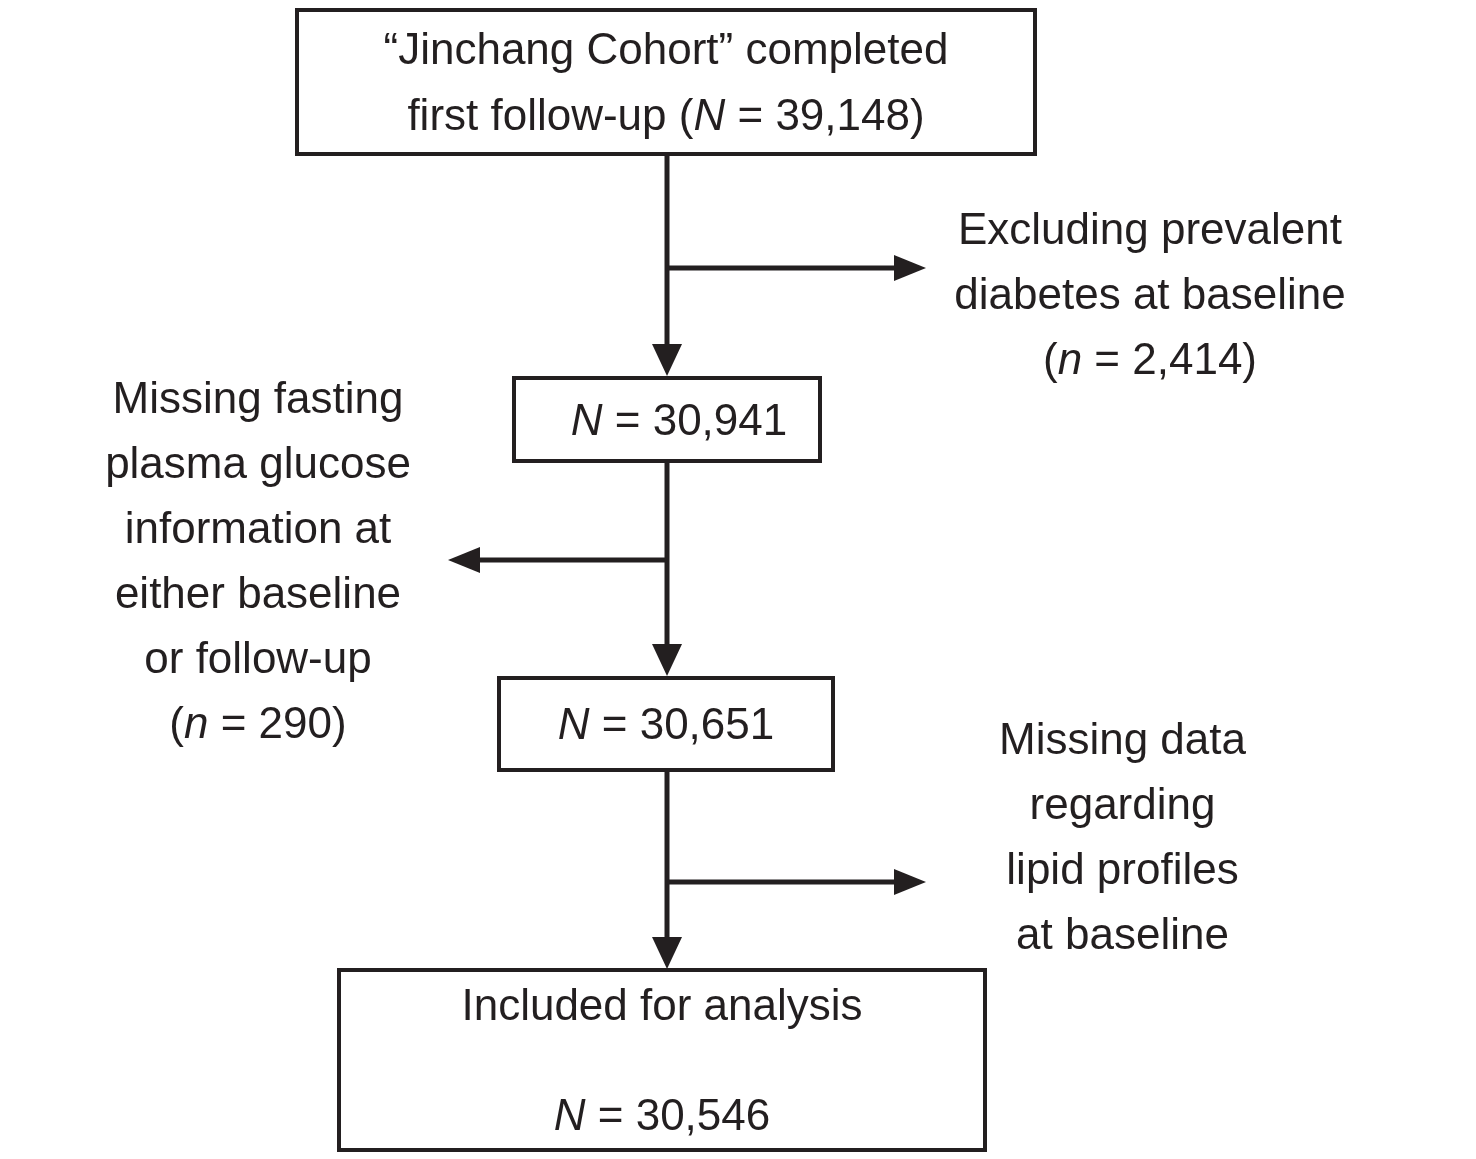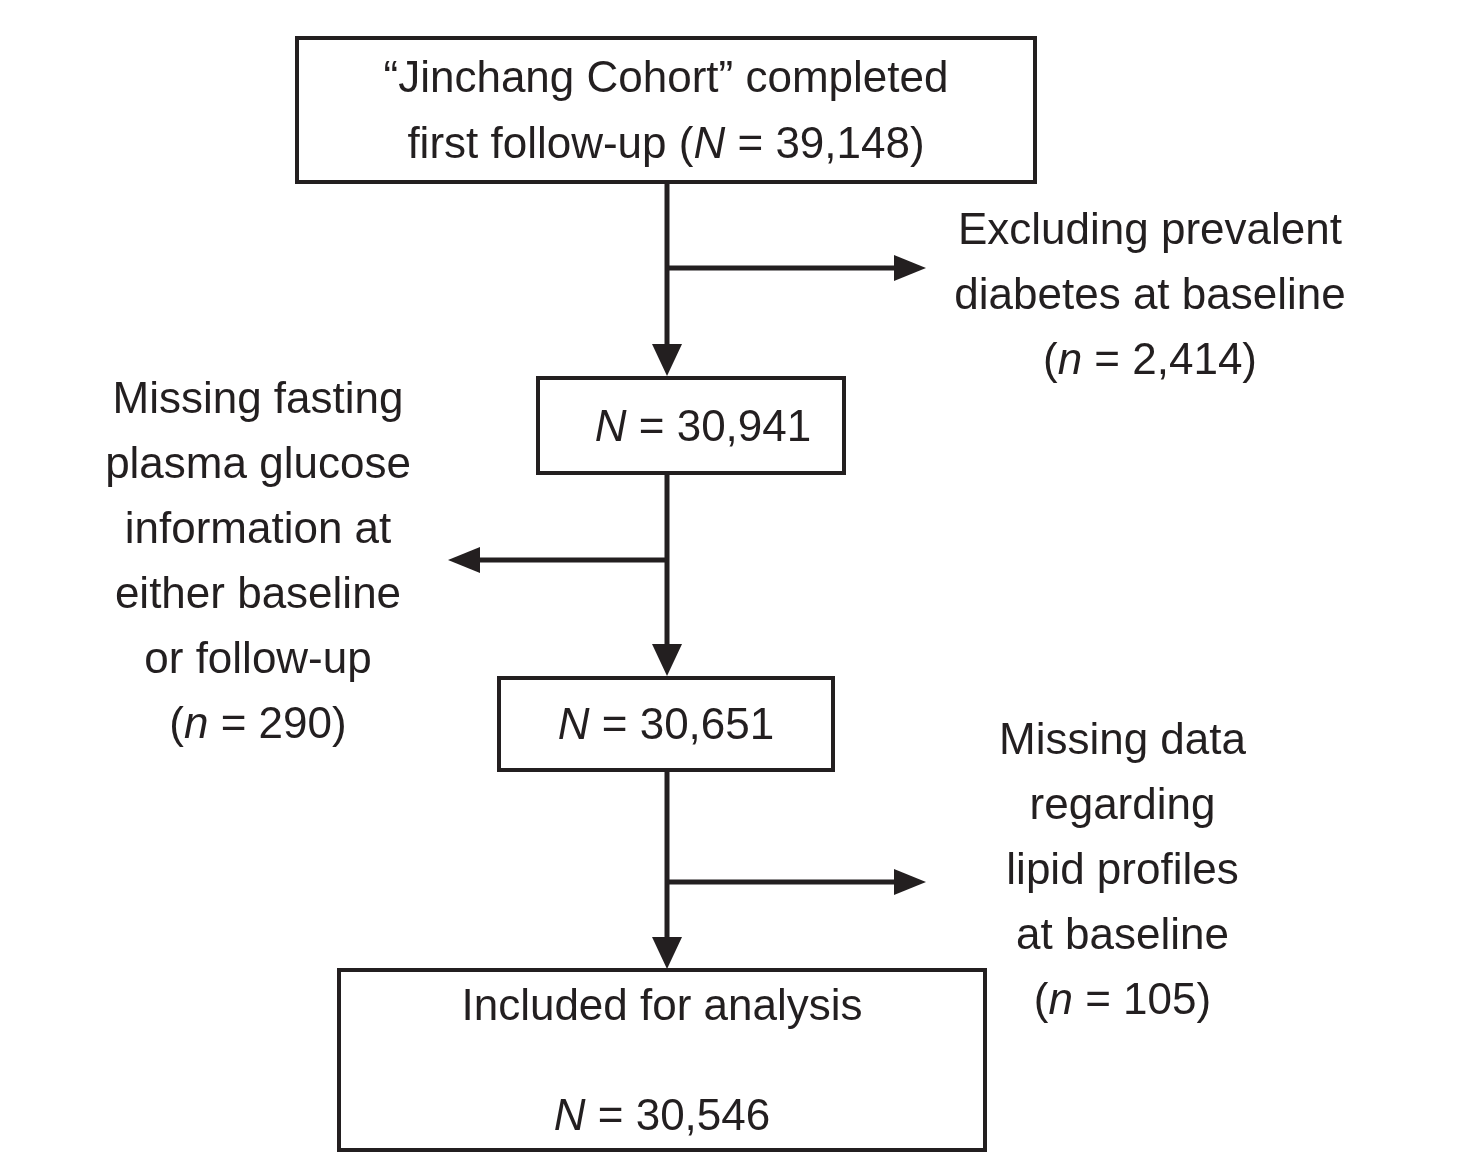--- a/index.html
+++ b/index.html
@@ -89,26 +89,26 @@
       <path class="shaft" d="M667 772 V940"></path>
       <path class="head" d="M667 969 L652 937 L682 937 Z"></path>
     </g>
 
     <g>
       <path class="shaft" d="M667 882 H896"></path>
       <path class="head" d="M926 882 L894 869 L894 895 Z"></path>
     </g>
   </svg>
 
-  <div class="box" style="left:295px; top:8px; width:742px; height:148px;margin-top:28px;">
+  <div class="box" style="left:295px; top:8px; width:742px; height:148px;">
     <div class="tline"><span>“Jinchang Cohort” completed</span><span class="var"></span><span></span></div>
     <div class="tline"><span>first follow-up (</span><span class="var">N</span><span> = 39,148)</span></div>
   </div>
 
-  <div class="box" style="left:536px; top:376px; width:310px; height:99px;padding-left:24px;">
+  <div class="box" style="left:512px; top:376px; width:310px; height:87px;padding-left:24px;">
     <div class="tline"><span></span><span class="var">N</span><span> = 30,941</span></div>
   </div>
 
   <div class="box" style="left:497px; top:676px; width:338px; height:96px;">
     <div class="tline"><span></span><span class="var">N</span><span> = 30,651</span></div>
   </div>
 
   <div class="box" style="left:337px; top:968px; width:650px; height:184px;justify-content:space-between;">
     <div class="tline"><span>Included for analysis</span><span class="var"></span><span></span></div>
     <div class="tline"><span></span><span class="var">N</span><span> = 30,546</span></div>
@@ -127,16 +127,15 @@
     <div class="tline"><span>either baseline</span><span class="var"></span><span></span></div>
     <div class="tline"><span>or follow-up</span><span class="var"></span><span></span></div>
     <div class="tline"><span>(</span><span class="var">n</span><span> = 290)</span></div>
   </div>
 
   <div class="side-label" style="left:900px; top:684px; width:445px;margin-top:22px;">
     <div class="tline"><span>Missing data</span><span class="var"></span><span></span></div>
     <div class="tline"><span>regarding</span><span class="var"></span><span></span></div>
     <div class="tline"><span>lipid profiles</span><span class="var"></span><span></span></div>
     <div class="tline"><span>at baseline</span><span class="var"></span><span></span></div>
-    <div class="tline"><span>(</span><span class="var">n</span><span> = 105)</span></div>
   </div>
 
 </div>
 
 </body></html>

